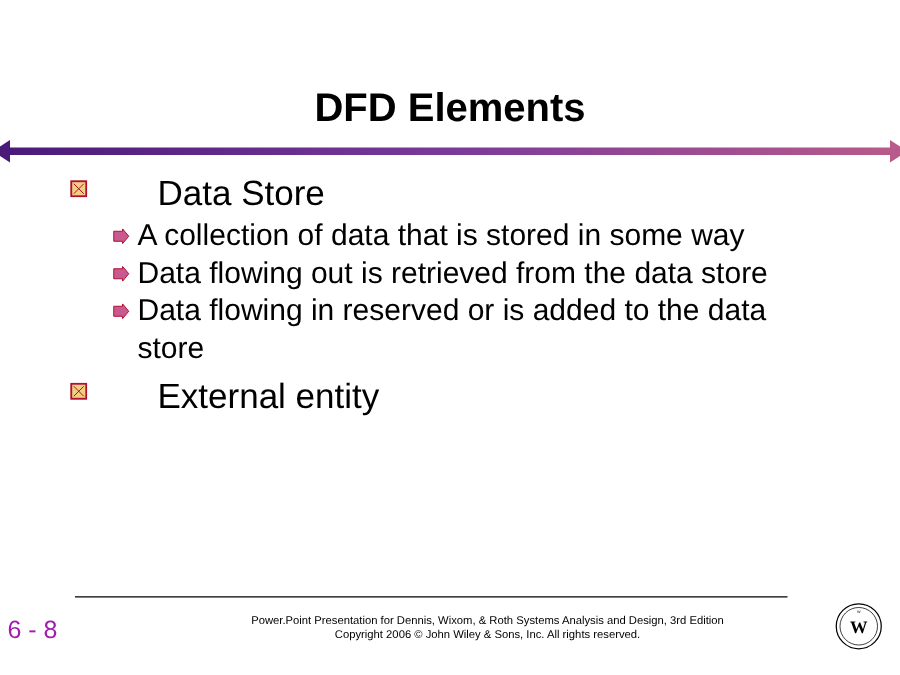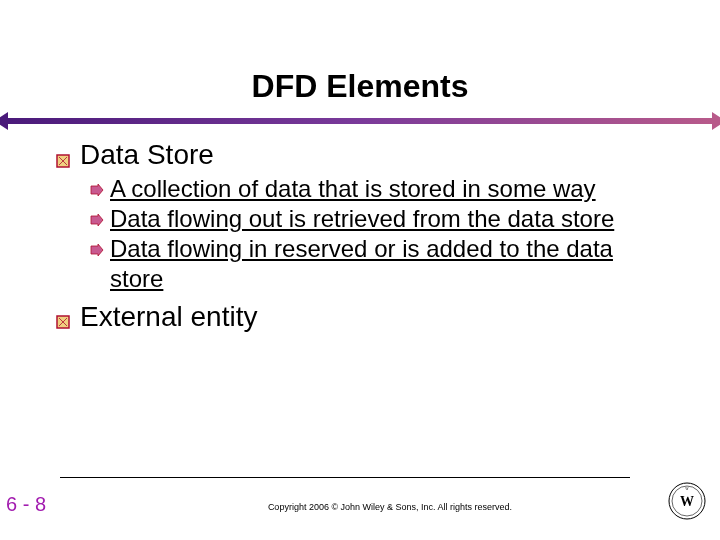--- a/index.html
+++ b/index.html
@@ -30,24 +30,24 @@
     content: "";
     position: absolute;
     top: -6px;
     width: 0; height: 0;
     border-top: 9px solid transparent;
     border-bottom: 9px solid transparent;
   }
   .arrow-bar::before { left: -10px; border-right: 14px solid #4a1a7a; }
   .arrow-bar::after  { right: -10px; border-left: 14px solid #b85a8a; }
   .content { padding: 0 56px 0 56px; }
-  .l1 { display: flex; align-items: flex-end; margin-bottom: 2px; }
+  .l1 { display: flex; align-items: flex-start; margin-bottom: 2px; gap: 46px; }
   .l1 .bullet { flex: 0 0 20px; margin-top: 6px; margin-right: 4px; }
   .l1 .txt { font-size: 28px; color: #000; line-height: 1.2; }
-  .sub { padding-left: 34px; margin-bottom: 6px; text-decoration: underline; }
+  .sub { padding-left: 34px; margin-bottom: 6px; }
   .l2 { display: flex; align-items: flex-start; }
   .l2 .bullet { flex: 0 0 18px; margin-top: 8px; margin-right: 2px; }
   .l2 .txt { font-size: 24px; color: #000; line-height: 1.25; }
   .l2 .txt b { font-weight: bold; }
   .footer-line {
     position: absolute;
     left: 60px; right: 90px;
     bottom: 62px;
     border-top: 1px solid #000;
   }
@@ -126,21 +126,21 @@
           <path d="M3 3 L11 11 M11 3 L3 11" stroke="#b01030" stroke-width="0.8"></path>
         </svg>
     </span>
     <span class="txt">External entity</span>
   </div>
 
 </div>
 
 <div class="footer-line"></div>
 <div class="footer-text">
-  <br>
+  <span>Power.Point Presentation for Dennis, Wixom, &amp; Roth Systems Analysis and Design, 3rd Edition</span><br>
   <span>Copyright 2006 © John Wiley &amp; Sons, Inc. All rights reserved.</span>
 </div>
 <div class="pagenum">6 - 8</div>
 
 <div class="logo">
   <svg viewBox="0 0 42 42">
     <circle cx="21" cy="21" r="18" fill="none" stroke="#000" stroke-width="1"></circle>
     <circle cx="21" cy="21" r="15" fill="none" stroke="#000" stroke-width="0.6"></circle>
     <text x="21" y="26" text-anchor="middle" font-family="serif" font-size="14" font-weight="bold" fill="#000">W</text>
     <text x="21" y="10" text-anchor="middle" font-size="3" fill="#000">W</text>

